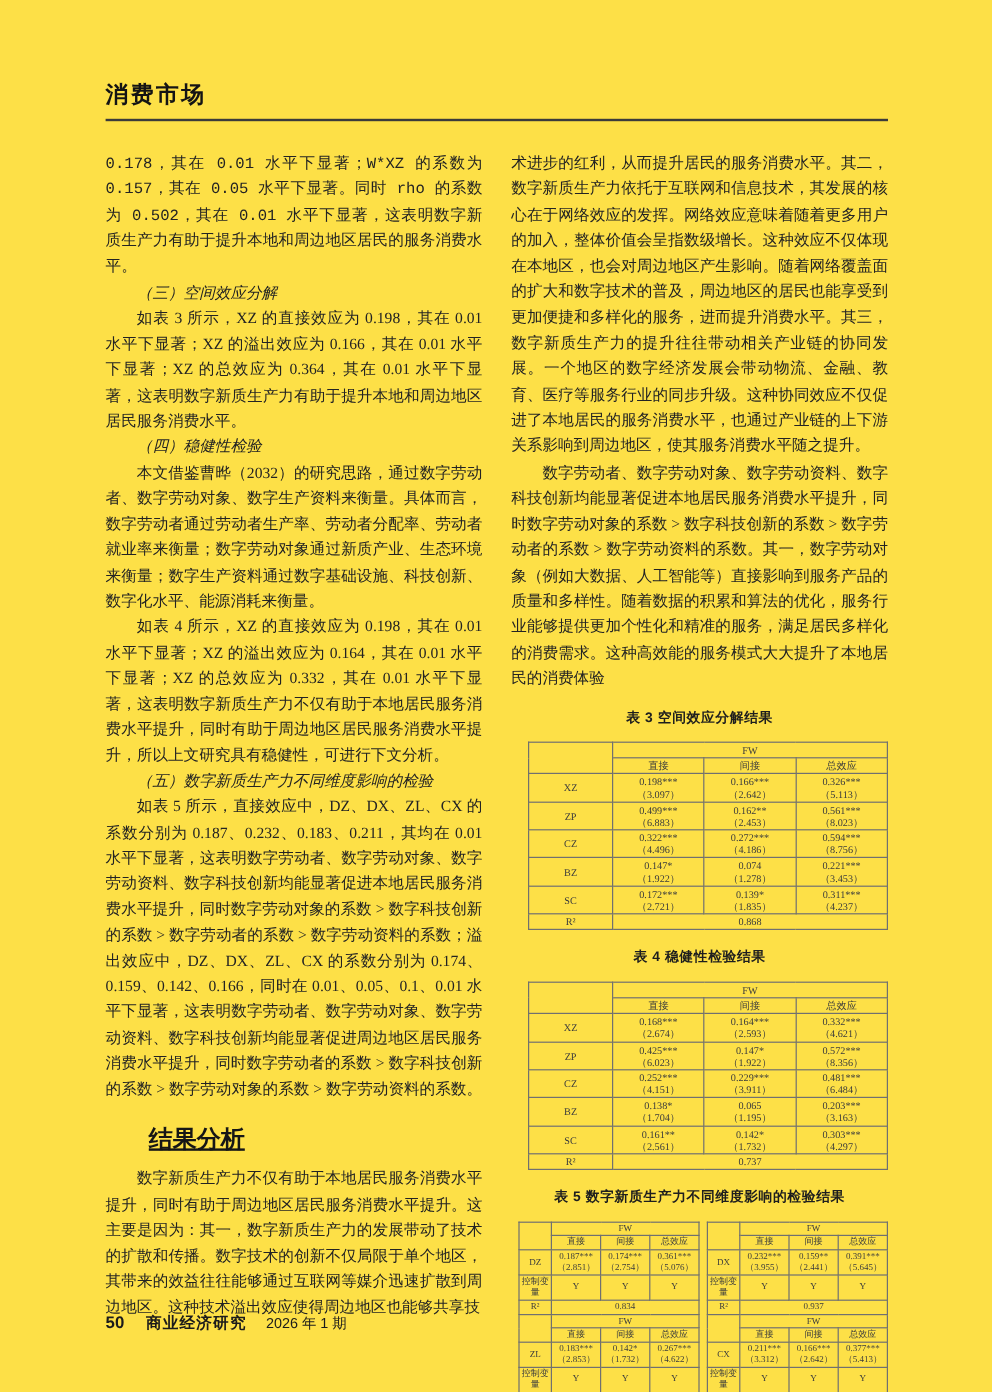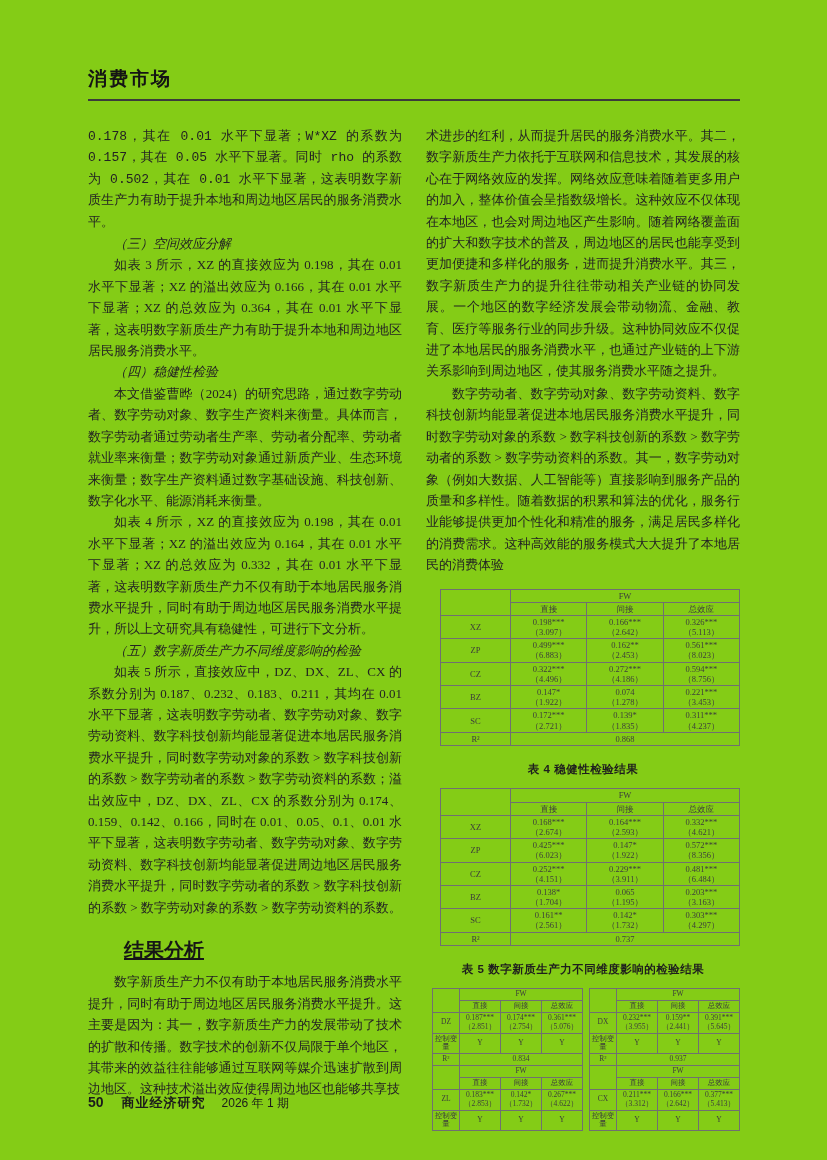--- a/index.html
+++ b/index.html
@@ -1,19 +1,19 @@
 <!DOCTYPE html>
 <html><head>
 <meta charset="utf-8">
 <style>
   html,body{margin:0;padding:0;background:#ffffff;}
   .page{
     position:relative;
     width:827px;height:1160px;
-    background:#84cc16;
+    background:#fde047;
     box-sizing:border-box;
     padding:66px 87px 0 88px;
     font-family:"Liberation Serif","DejaVu Serif",serif;
     color:#232323;
     overflow:hidden;
   }
   
   .section-label{
     font-family:"Liberation Sans","DejaVu Sans",sans-serif;
     font-weight:bold;font-size:19px;letter-spacing:2px;color:#141414;
@@ -71,33 +71,34 @@
     <div class="header-rule"></div>
   </header>
 
   <main class="columns">
 
     <section class="col">
       <p class="noindent">0.178，其在 0.01 水平下显著；W*XZ 的系数为 0.157，其在 0.05 水平下显著。同时 rho 的系数为 0.502，其在 0.01 水平下显著，这表明数字新质生产力有助于提升本地和周边地区居民的服务消费水平。</p>
       <p class="subhead">（三）空间效应分解</p>
       <p>如表 3 所示，XZ 的直接效应为 0.198，其在 0.01 水平下显著；XZ 的溢出效应为 0.166，其在 0.01 水平下显著；XZ 的总效应为 0.364，其在 0.01 水平下显著，这表明数字新质生产力有助于提升本地和周边地区居民服务消费水平。</p>
       <p class="subhead">（四）稳健性检验</p>
-      <p>本文借鉴曹晔（2024）的研究思路，通过数字劳动者、数字劳动对象、数字生产资料来衡量。具体而言，数字劳动者通过劳动者生产率、劳动者分配率、劳动者就业率来衡量；数字劳动对象通过新质产业、生态环境来衡量；数字生产资料通过数字基础设施、科技创新、数字化水平、能源消耗来衡量。</p>
+      <p>本文借鉴曹晔（2032）的研究思路，通过数字劳动者、数字劳动对象、数字生产资料来衡量。具体而言，数字劳动者通过劳动者生产率、劳动者分配率、劳动者就业率来衡量；数字劳动对象通过新质产业、生态环境来衡量；数字生产资料通过数字基础设施、科技创新、数字化水平、能源消耗来衡量。</p>
       <p>如表 4 所示，XZ 的直接效应为 0.198，其在 0.01 水平下显著；XZ 的溢出效应为 0.164，其在 0.01 水平下显著；XZ 的总效应为 0.332，其在 0.01 水平下显著，这表明数字新质生产力不仅有助于本地居民服务消费水平提升，同时有助于周边地区居民服务消费水平提升，所以上文研究具有稳健性，可进行下文分析。</p>
       <p class="subhead">（五）数字新质生产力不同维度影响的检验</p>
       <p>如表 5 所示，直接效应中，DZ、DX、ZL、CX 的系数分别为 0.187、0.232、0.183、0.211，其均在 0.01 水平下显著，这表明数字劳动者、数字劳动对象、数字劳动资料、数字科技创新均能显著促进本地居民服务消费水平提升，同时数字劳动对象的系数 &gt; 数字科技创新的系数 &gt; 数字劳动者的系数 &gt; 数字劳动资料的系数；溢出效应中，DZ、DX、ZL、CX 的系数分别为 0.174、0.159、0.142、0.166，同时在 0.01、0.05、0.1、0.01 水平下显著，这表明数字劳动者、数字劳动对象、数字劳动资料、数字科技创新均能显著促进周边地区居民服务消费水平提升，同时数字劳动者的系数 &gt; 数字科技创新的系数 &gt; 数字劳动对象的系数 &gt; 数字劳动资料的系数。</p>
       <h2 class="result-heading">结果分析</h2>
       <p>数字新质生产力不仅有助于本地居民服务消费水平提升，同时有助于周边地区居民服务消费水平提升。这主要是因为：其一，数字新质生产力的发展带动了技术的扩散和传播。数字技术的创新不仅局限于单个地区，其带来的效益往往能够通过互联网等媒介迅速扩散到周边地区。这种技术溢出效应使得周边地区也能够共享技</p>
     </section>
 
     <section class="col">
       <p class="noindent">术进步的红利，从而提升居民的服务消费水平。其二，数字新质生产力依托于互联网和信息技术，其发展的核心在于网络效应的发挥。网络效应意味着随着更多用户的加入，整体价值会呈指数级增长。这种效应不仅体现在本地区，也会对周边地区产生影响。随着网络覆盖面的扩大和数字技术的普及，周边地区的居民也能享受到更加便捷和多样化的服务，进而提升消费水平。其三，数字新质生产力的提升往往带动相关产业链的协同发展。一个地区的数字经济发展会带动物流、金融、教育、医疗等服务行业的同步升级。这种协同效应不仅促进了本地居民的服务消费水平，也通过产业链的上下游关系影响到周边地区，使其服务消费水平随之提升。</p>
       <p>数字劳动者、数字劳动对象、数字劳动资料、数字科技创新均能显著促进本地居民服务消费水平提升，同时数字劳动对象的系数 &gt; 数字科技创新的系数 &gt; 数字劳动者的系数 &gt; 数字劳动资料的系数。其一，数字劳动对象（例如大数据、人工智能等）直接影响到服务产品的质量和多样性。随着数据的积累和算法的优化，服务行业能够提供更加个性化和精准的服务，满足居民多样化的消费需求。这种高效能的服务模式大大提升了本地居民的消费体验</p>
 
       <div class="table-block">
+        <div class="table-title">表 3  空间效应分解结果</div>
         <table class="stat">
           <colgroup>
               <col style="width:70px">
               <col>
               <col>
               <col>
             </colgroup>
           <tbody>
               <tr>
             <td rowspan="2"></td>

